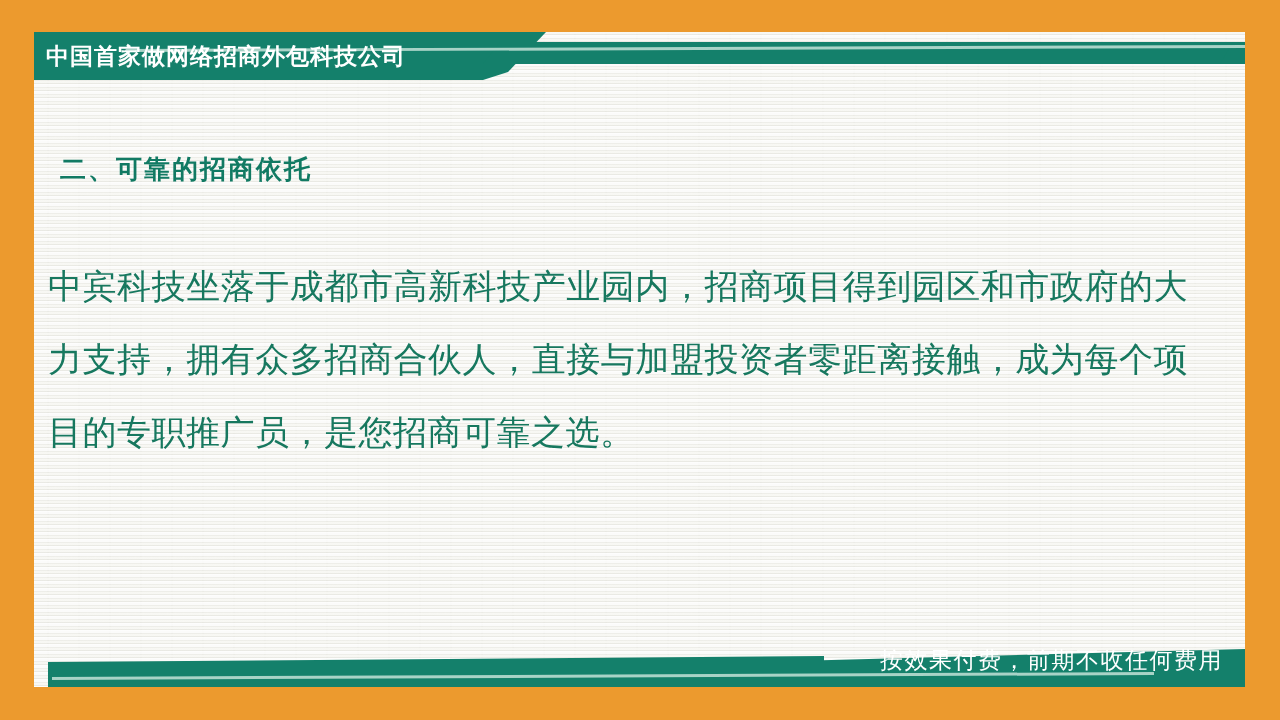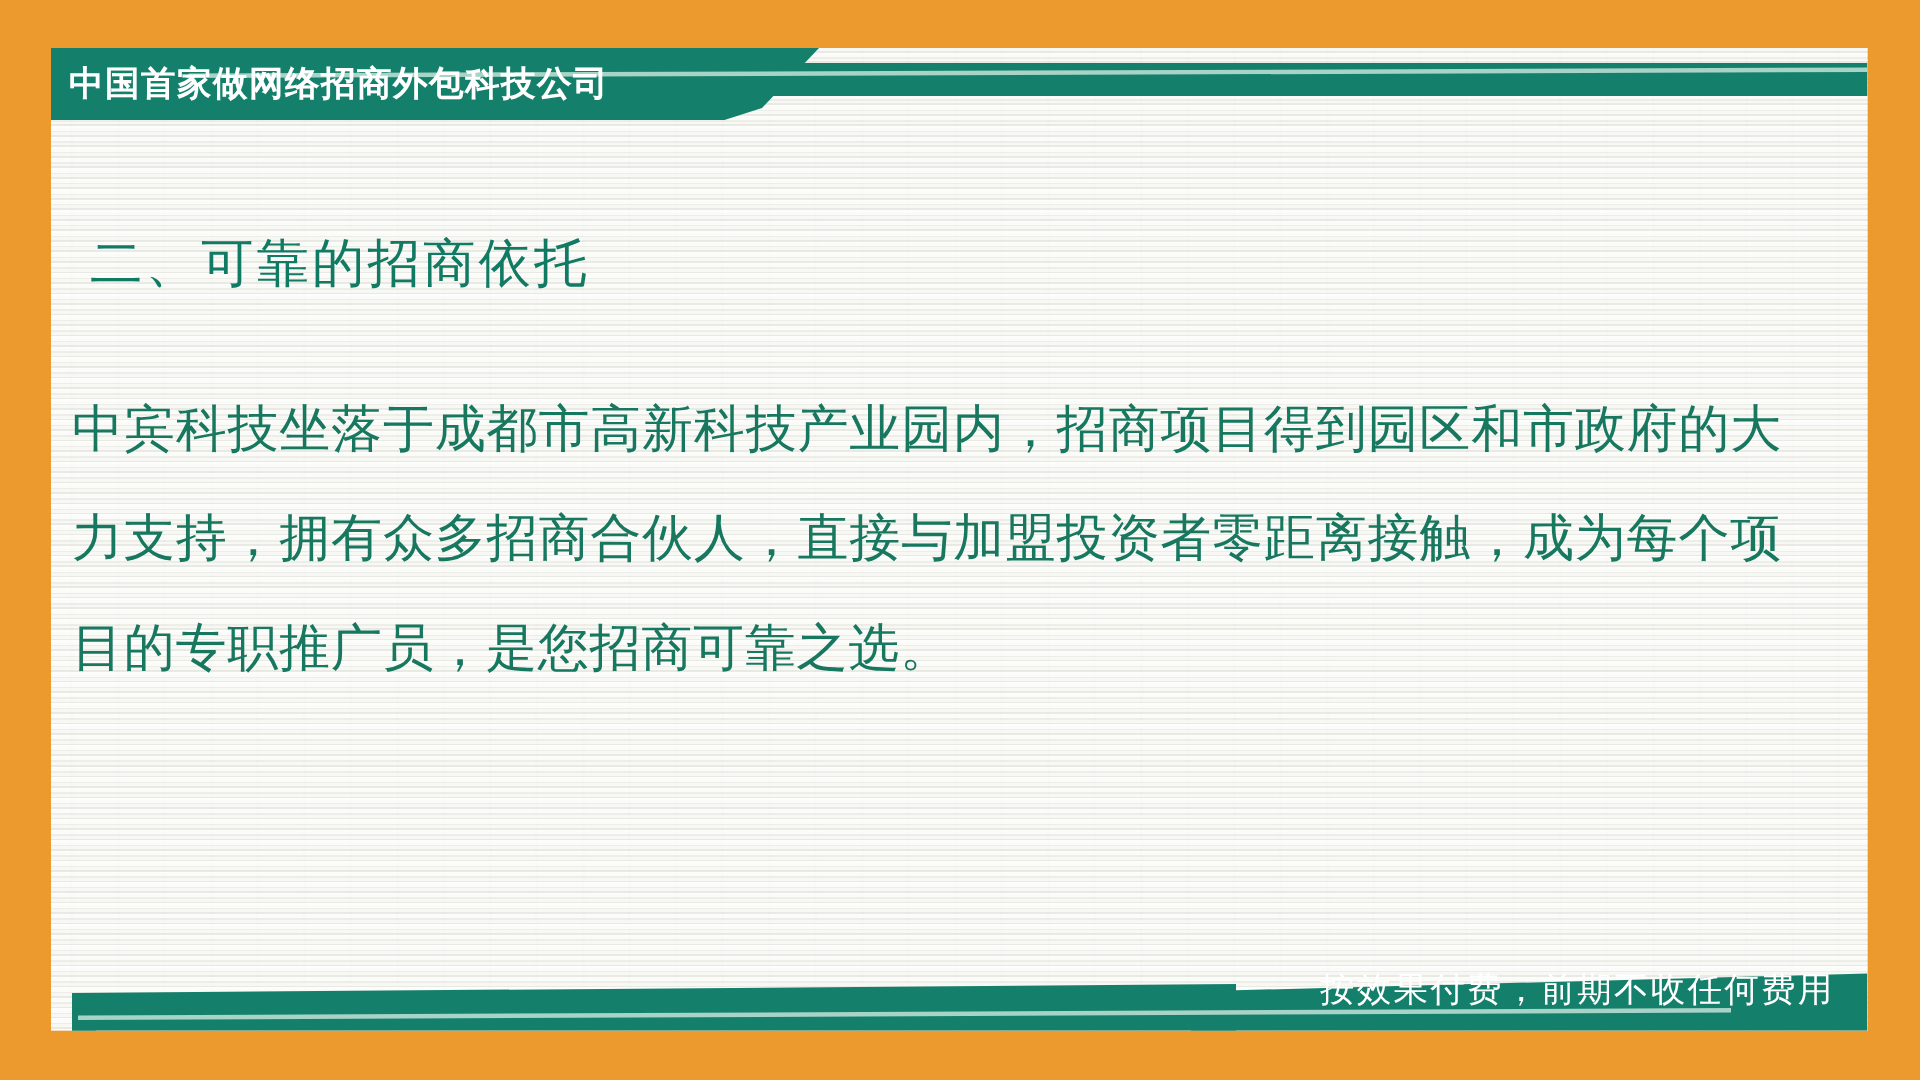--- a/index.html
+++ b/index.html
@@ -116,22 +116,22 @@
     width: 1211px;
     height: 547px;
   }
 
   .section-heading {
     position: absolute;
     left: 26px;
     top: 68px;
     color: #117a63;
     font-family: "DejaVu Sans", "Liberation Sans", sans-serif;
-    font-size: 35px;
-    font-weight: normal;
+    font-size: 26px;
+    font-weight: bold;
     letter-spacing: 2px;
     white-space: nowrap;
   }
 
   .body-paragraph {
     position: absolute;
     left: 14px;
     top: 166px;
     width: 1140px;
     color: #17785f;

